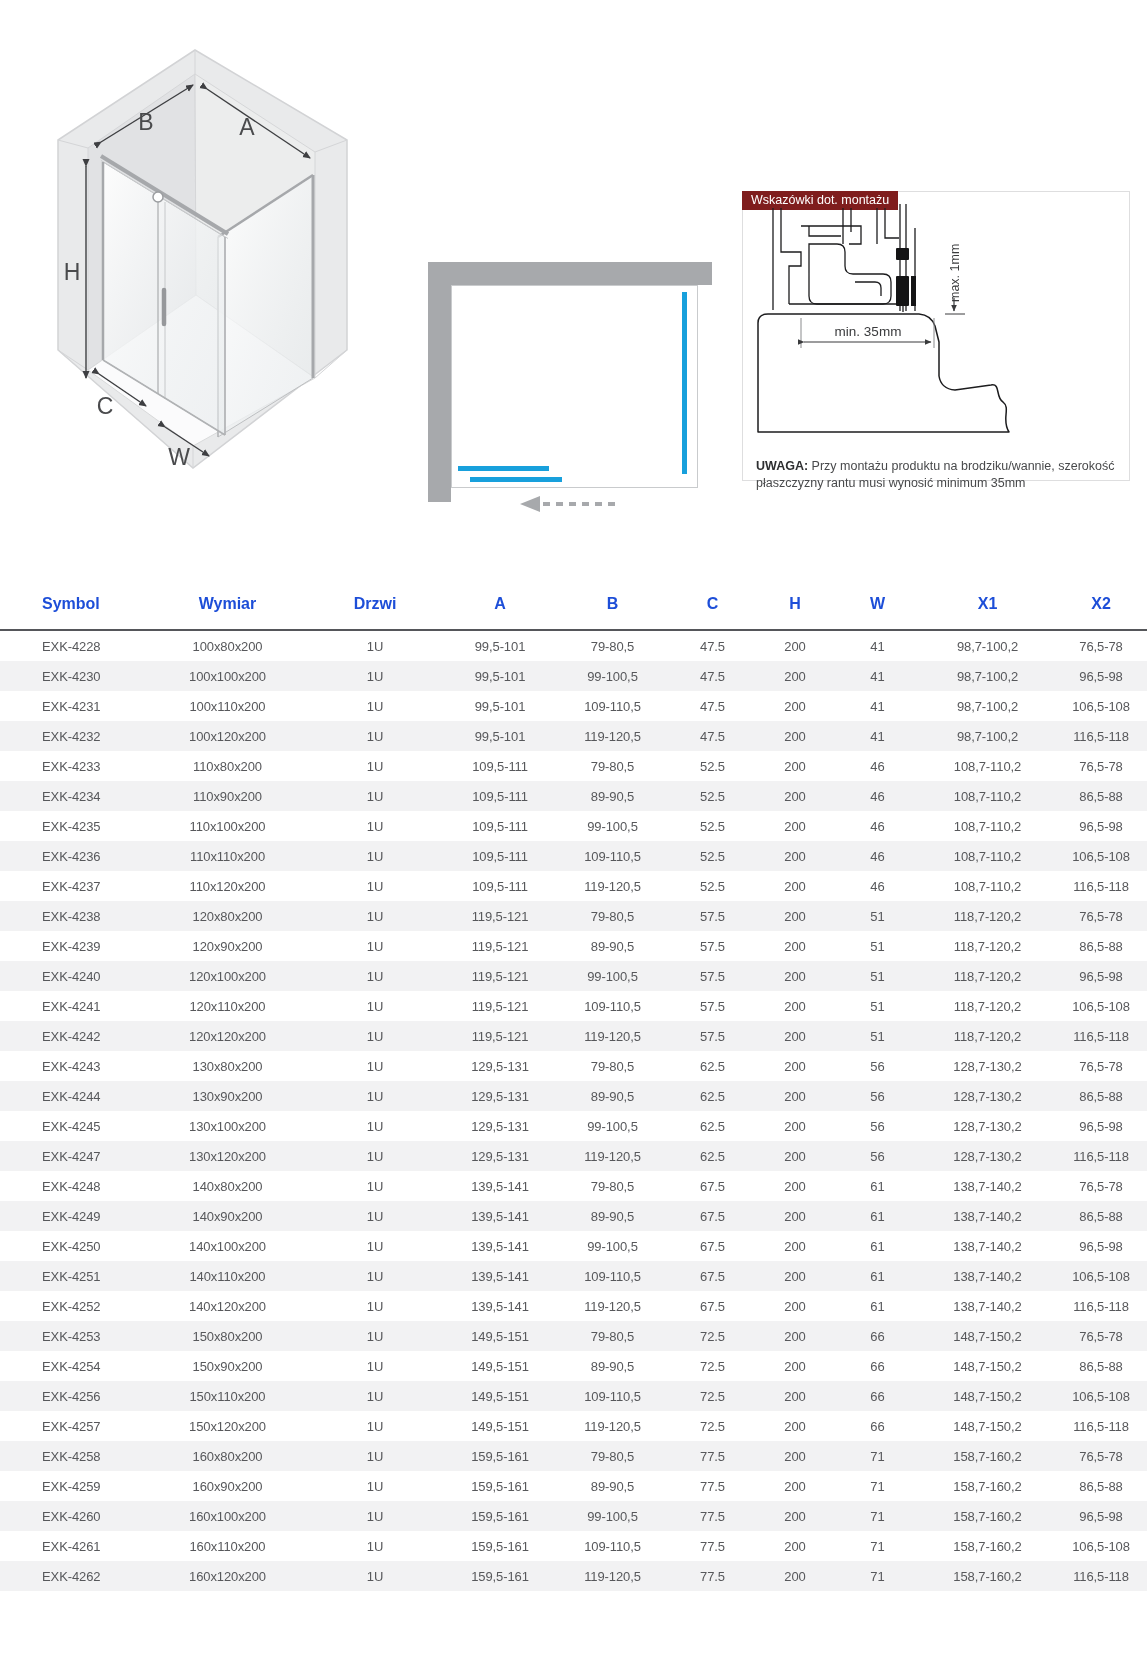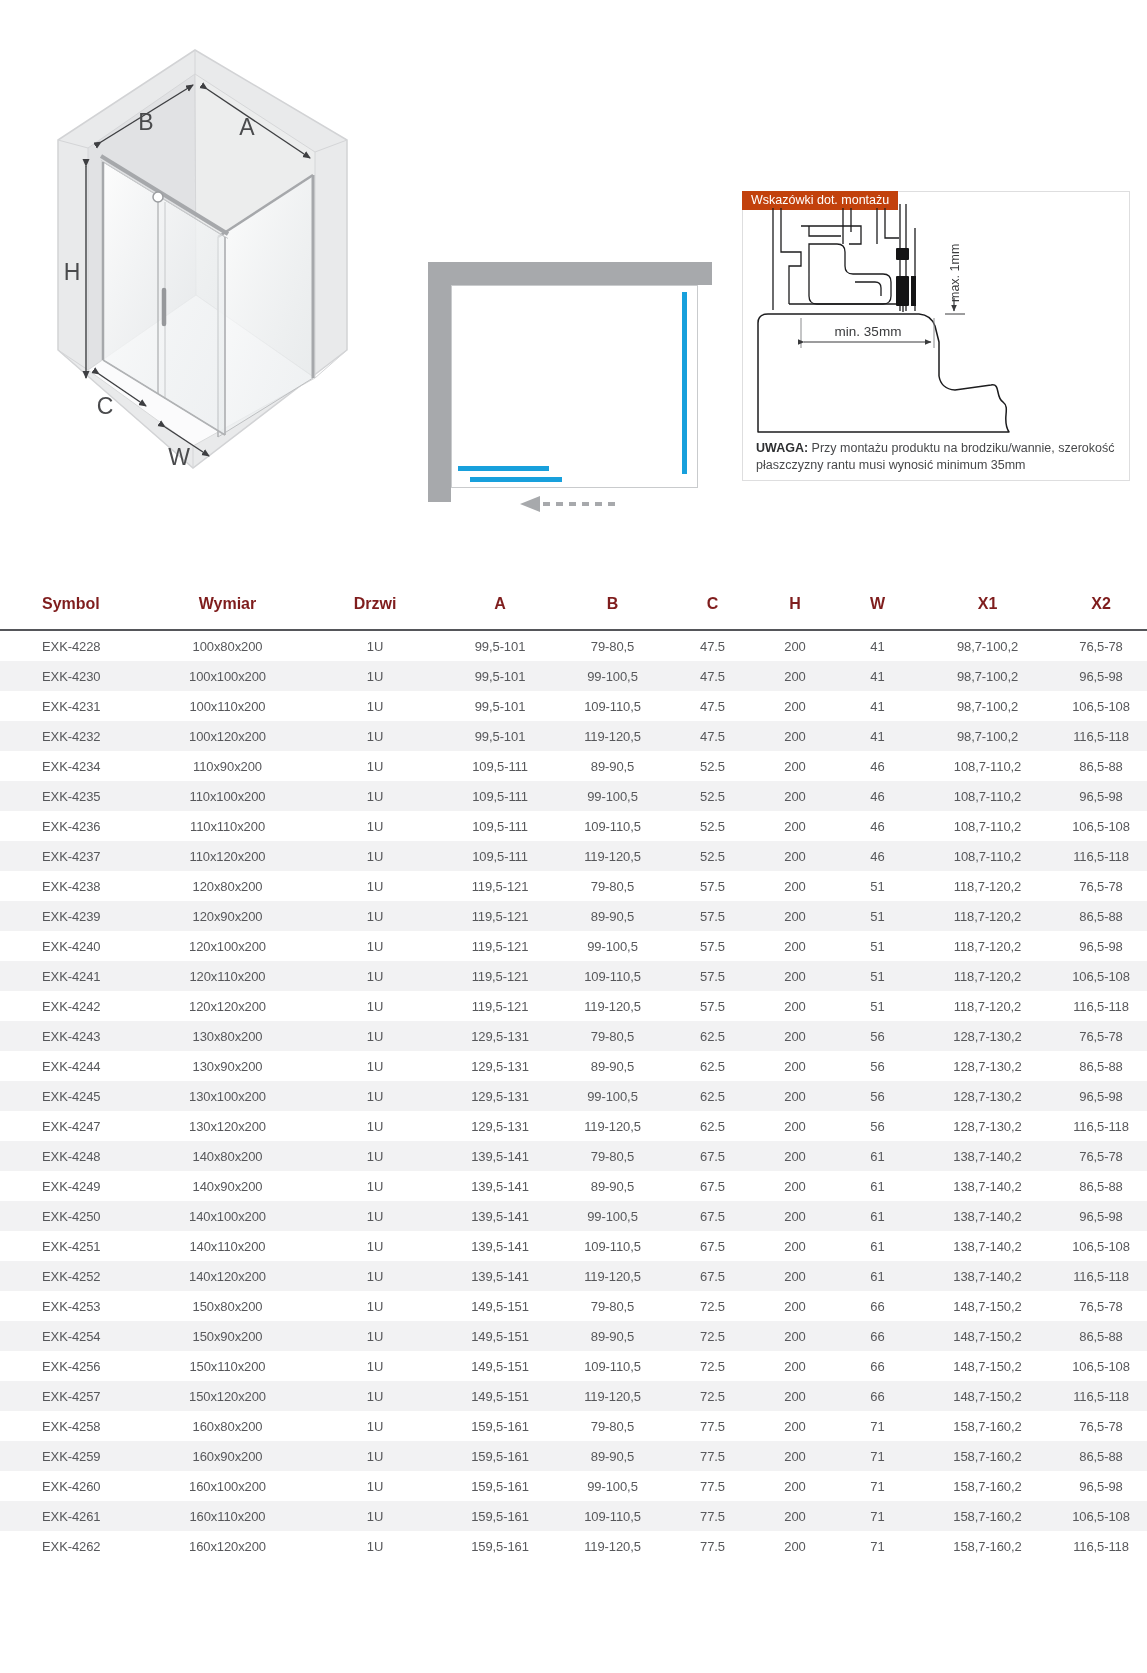--- a/index.html
+++ b/index.html
@@ -4,29 +4,29 @@
 <style>
   html,body{margin:0;padding:0;background:#fff;}
   body{width:1147px;height:1673px;position:relative;overflow:hidden;
        font-family:"Liberation Sans",sans-serif;-webkit-font-smoothing:antialiased;}
   .hero{position:absolute;left:0;top:0;width:1147px;height:520px;}
   .iso-wrap{position:absolute;left:28px;top:40px;width:330px;height:435px;}
   .plan-wrap{position:absolute;left:395px;top:245px;width:320px;height:275px;}
   .install-panel{position:absolute;left:742px;top:191px;width:388px;height:290px;
        border:1px solid #dededf;box-sizing:border-box;}
   .install-header{position:absolute;left:-1px;top:-1px;height:19px;line-height:19px;
-       background:#c2410c;color:#fff;font-size:12.5px;padding:0 9px;white-space:nowrap;}
+       background:#7f1d1d;color:#fff;font-size:12.5px;padding:0 9px;white-space:nowrap;}
   .install-svg{position:absolute;left:0;top:0;}
-  .install-note{position:absolute;left:13px;top:248px;width:360px;margin:0;
+  .install-note{position:absolute;left:13px;top:266px;width:360px;margin:0;
        font-size:12.5px;line-height:1.34;color:#48494b;}
   .install-note strong{color:#2e2f31;}
   table.spec{position:absolute;left:0;top:545px;width:1147px;border-collapse:collapse;
        table-layout:fixed;}
   table.spec th{height:68px;vertical-align:bottom;padding:0 0 16px 0;
-       font-size:16px;font-weight:700;color:#7f1d1d;text-align:center;
+       font-size:16px;font-weight:700;color:#1d4ed8;text-align:center;
        border-bottom:2px solid #55565a;}
   table.spec td{height:30px;padding:0;font-size:13px;color:#57585b;text-align:center;
        letter-spacing:-0.1px;white-space:nowrap;}
   table.spec th.c-symbol,table.spec td.c-symbol{text-align:left;padding-left:42px;}
   table.spec tbody tr:nth-child(even){background:#f2f2f3;}
   svg text{font-family:"Liberation Sans",sans-serif;}
 </style>
 </head>
 <body>
 
@@ -233,20 +233,32 @@
         <td class="c-drzwi">1U</td>
         <td class="c-a">99,5-101</td>
         <td class="c-b">119-120,5</td>
         <td class="c-c">47.5</td>
         <td class="c-h">200</td>
         <td class="c-w">41</td>
         <td class="c-x1">98,7-100,2</td>
         <td class="c-x2">116,5-118</td>
       </tr>
       <tr>
+        <td class="c-symbol">EXK-4233</td>
+        <td class="c-wymiar">110x80x200</td>
+        <td class="c-drzwi">1U</td>
+        <td class="c-a">109,5-111</td>
+        <td class="c-b">79-80,5</td>
+        <td class="c-c">52.5</td>
+        <td class="c-h">200</td>
+        <td class="c-w">46</td>
+        <td class="c-x1">108,7-110,2</td>
+        <td class="c-x2">76,5-78</td>
+      </tr>
+      <tr>
         <td class="c-symbol">EXK-4234</td>
         <td class="c-wymiar">110x90x200</td>
         <td class="c-drzwi">1U</td>
         <td class="c-a">109,5-111</td>
         <td class="c-b">89-90,5</td>
         <td class="c-c">52.5</td>
         <td class="c-h">200</td>
         <td class="c-w">46</td>
         <td class="c-x1">108,7-110,2</td>
         <td class="c-x2">86,5-88</td>

